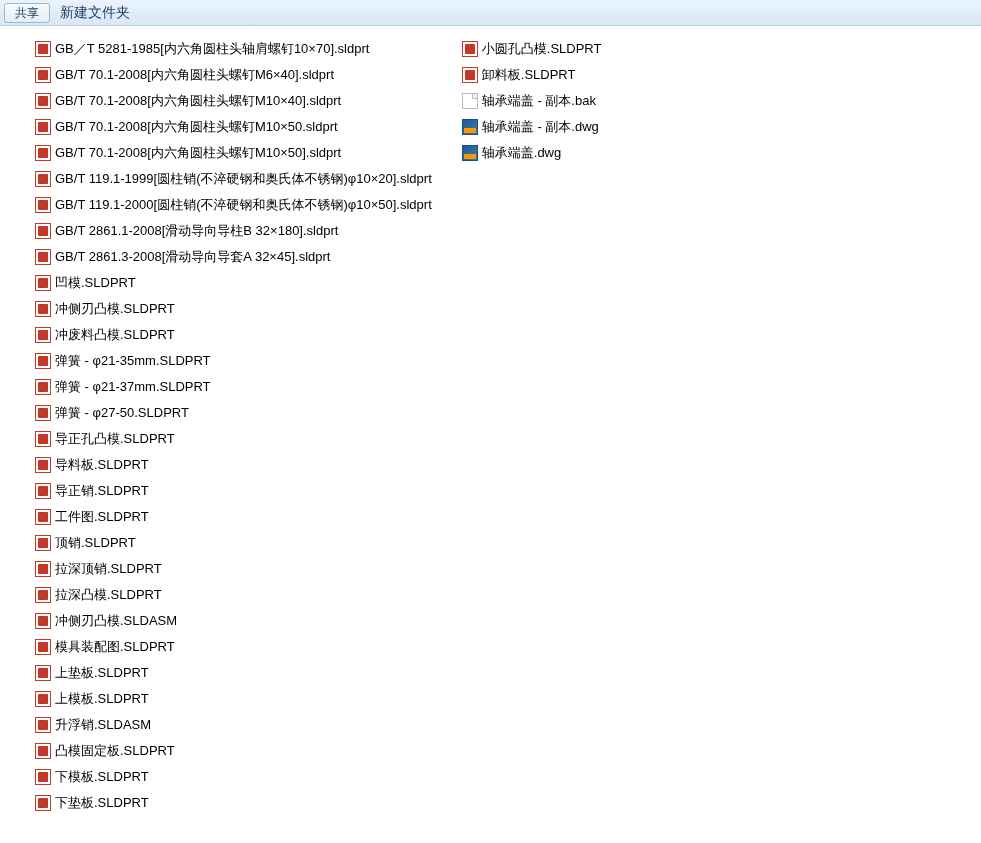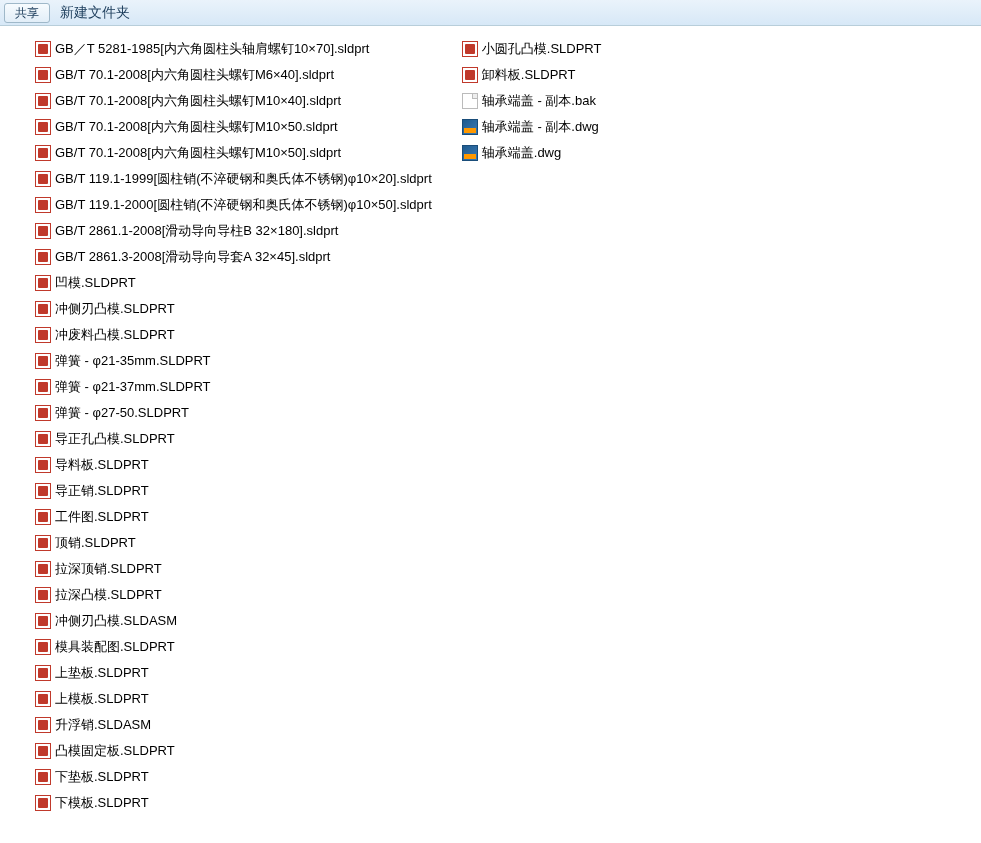--- a/index.html
+++ b/index.html
@@ -253,25 +253,25 @@
       <div class="file-item">
         <span class="file-icon icon-sldprt"></span>
         <span class="file-name">升浮销.SLDASM</span>
       </div>
       <div class="file-item">
         <span class="file-icon icon-sldprt"></span>
         <span class="file-name">凸模固定板.SLDPRT</span>
       </div>
       <div class="file-item">
         <span class="file-icon icon-sldprt"></span>
+        <span class="file-name">下模板.SLDPRT</span>
+      </div>
+      <div class="file-item">
+        <span class="file-icon icon-sldprt"></span>
         <span class="file-name">下垫板.SLDPRT</span>
-      </div>
-      <div class="file-item">
-        <span class="file-icon icon-sldprt"></span>
-        <span class="file-name">下模板.SLDPRT</span>
       </div>
     </div>
   <div class="file-column" id="col2">
       <div class="file-item">
         <span class="file-icon icon-sldprt"></span>
         <span class="file-name">小圆孔凸模.SLDPRT</span>
       </div>
       <div class="file-item">
         <span class="file-icon icon-sldprt"></span>
         <span class="file-name">卸料板.SLDPRT</span>

